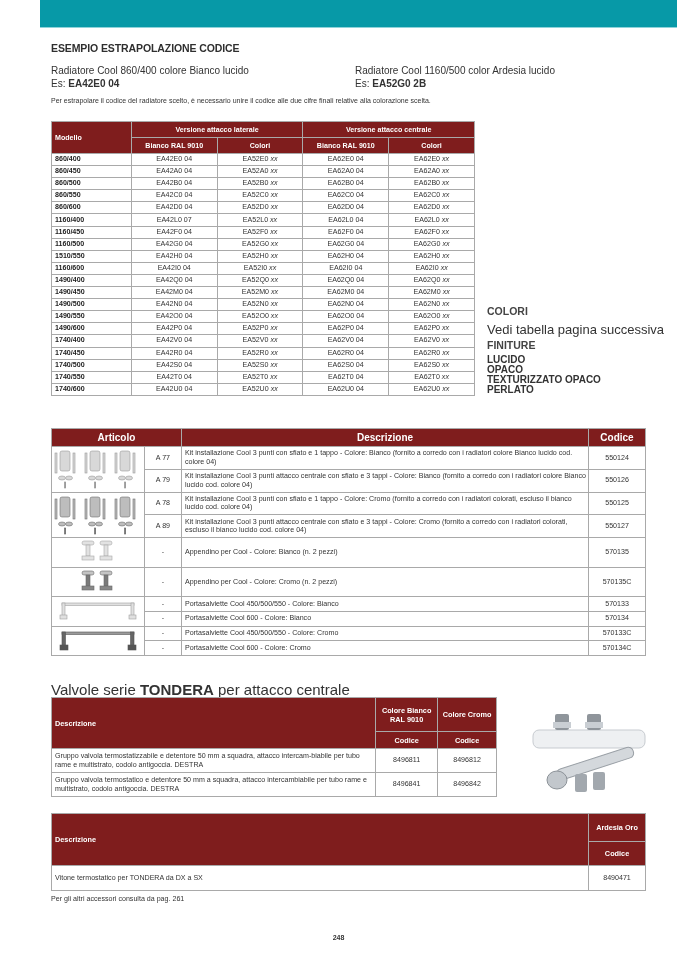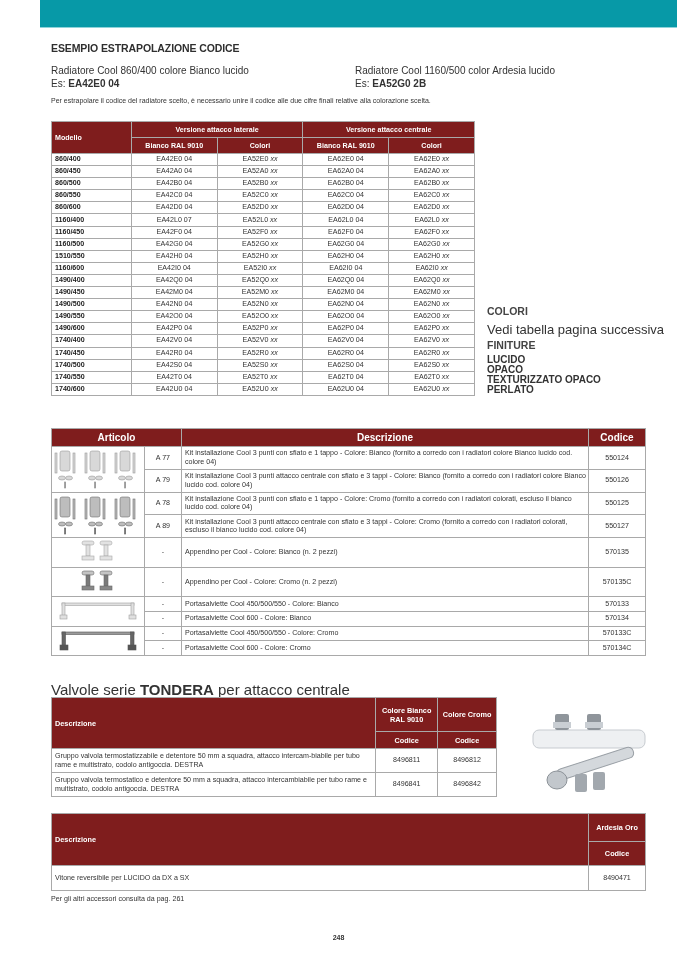--- a/index.html
+++ b/index.html
@@ -475,20 +475,20 @@
     <tr style="height:28px">
       <th rowspan="2" style="text-align:left;padding-left:3px;">Descrizione</th>
       <th>Ardesia Oro</th>
     </tr>
     <tr style="height:24px">
       <th>Codice</th>
     </tr>
   </thead>
   <tbody>
     <tr>
-      <td class="desc">Vitone reversibile per LUCIDO da DX a SX</td>
+      <td class="desc">Vitone termostatico per TONDERA da DX a SX</td>
       <td>8490471</td>
     </tr>
   </tbody>
 </table>
 
 <div class="abs foot-note">Per gli altri accessori consulta da pag. 261</div>
 <div class="abs page-num">248</div>
 
 </body></html>

